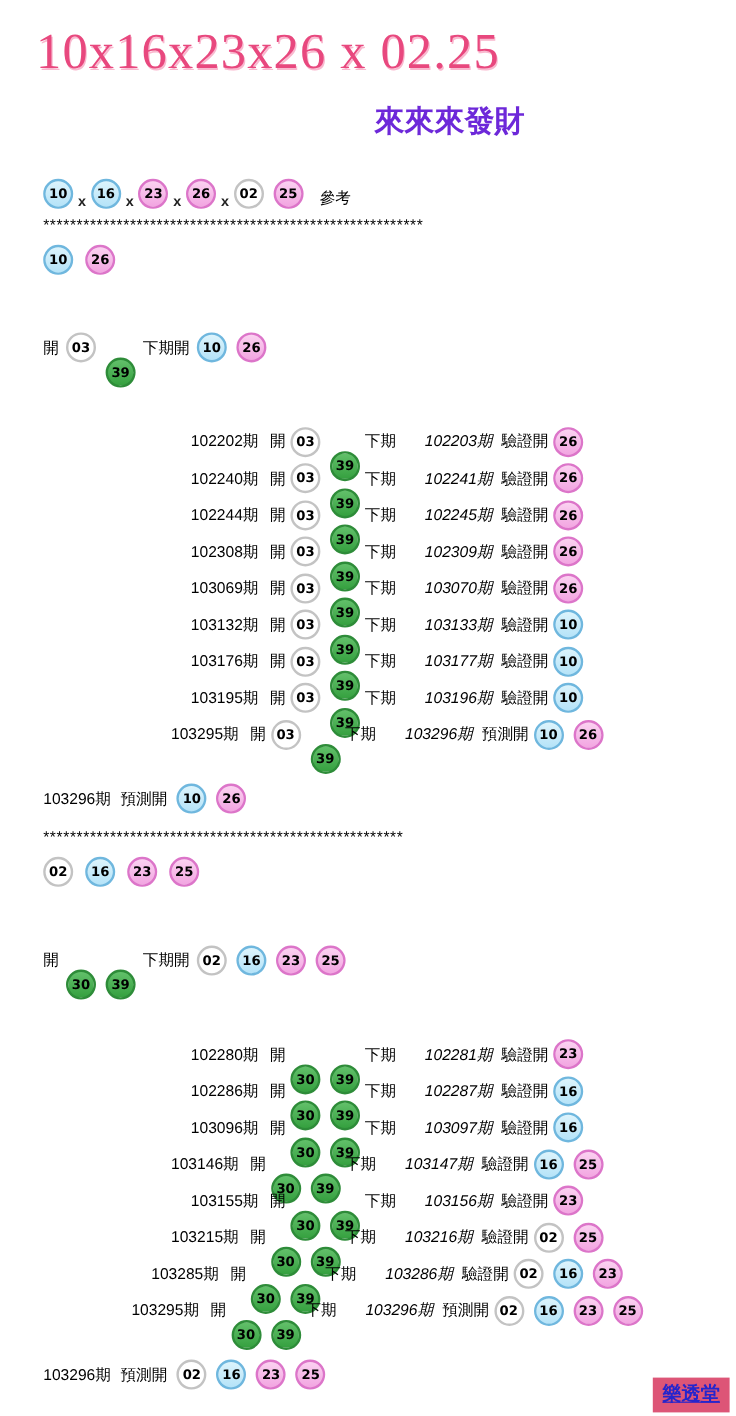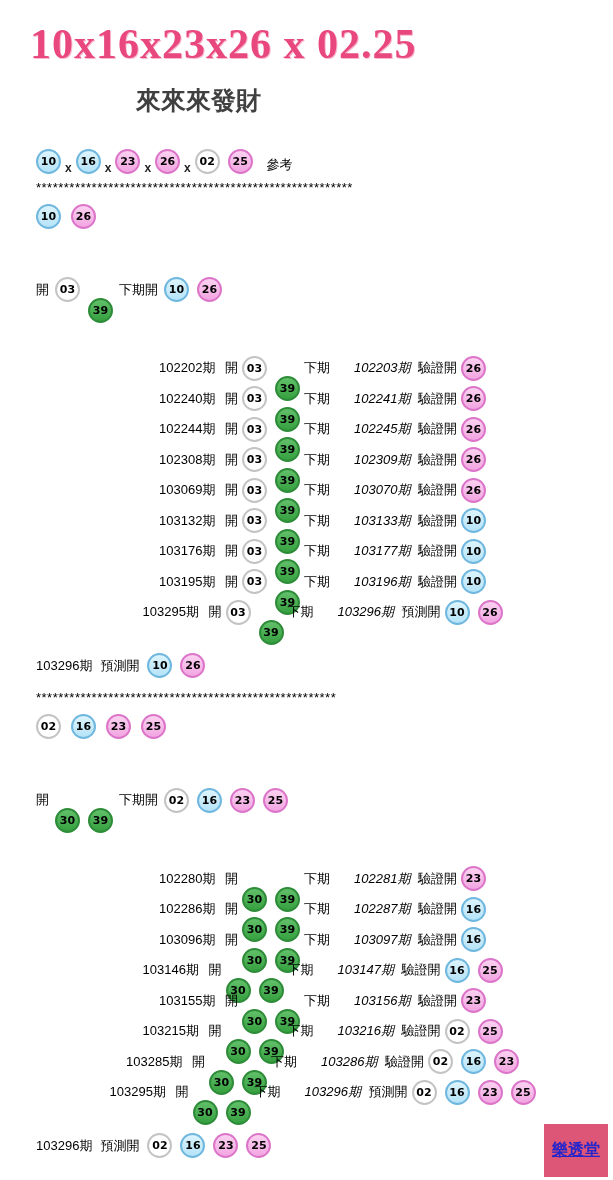--- a/index.html
+++ b/index.html
@@ -5,28 +5,29 @@
   html,body { margin:0; padding:0; background:#fff; }
   body {
     width:613px; height:1180px; position:relative; overflow:hidden;
     font-family:"Liberation Sans","DejaVu Sans",sans-serif;
     font-size:13px; color:#000;
   }
   .page { padding:0 0 0 36px; }
 
   .title {
     font-family:"Liberation Serif","DejaVu Serif",serif;
-    font-weight:bold; font-size:42px; color:#e8487e;
+    font-weight:normal; font-size:42px; color:#e8487e;
     margin:20px 0 0 -6px; letter-spacing:1px;
     text-shadow:1px 1px 0 #f9b9cf;
   }
   .subtitle {
     font-family:"Liberation Serif","DejaVu Serif",serif;
-    font-weight:bold; font-size:25px; color:#404040;
+    font-weight:bold; font-size:25px; color:#6d28d9;
     margin:16px 0 0 100px;
+    text-align:center;
   }
 
   .ball {
     display:inline-block; box-sizing:content-box;
     width:21px; height:21px; line-height:21px;
     border-radius:50%; text-align:center;
     font-weight:bold; font-size:11px; color:#000;
     border:2px solid #999; margin:0 4px; vertical-align:middle;
     font-family:"DejaVu Sans",sans-serif;
   }
@@ -62,21 +63,21 @@
   .ball-group { white-space:nowrap; }
 
   .footer-row { margin-top:26px; display:flex; align-items:center; }
   .footer-row .period { margin-right:8px; }
   .footer-row .lbl { margin-right:4px; }
 
   .section2 .stars { margin-top:12px; }
 
   .badge {
     position:absolute; right:5px; bottom:3px;
-    background:#dd5577; padding:16px 8px;
+    background:#dd5577; padding:4px 8px;
   }
   .badge a {
     color:#2525cc; font-weight:bold; font-size:16px;
     text-decoration:underline; cursor:pointer;
     font-family:"Liberation Sans",sans-serif;
   }
 </style>
 </head>
 <body>
 

